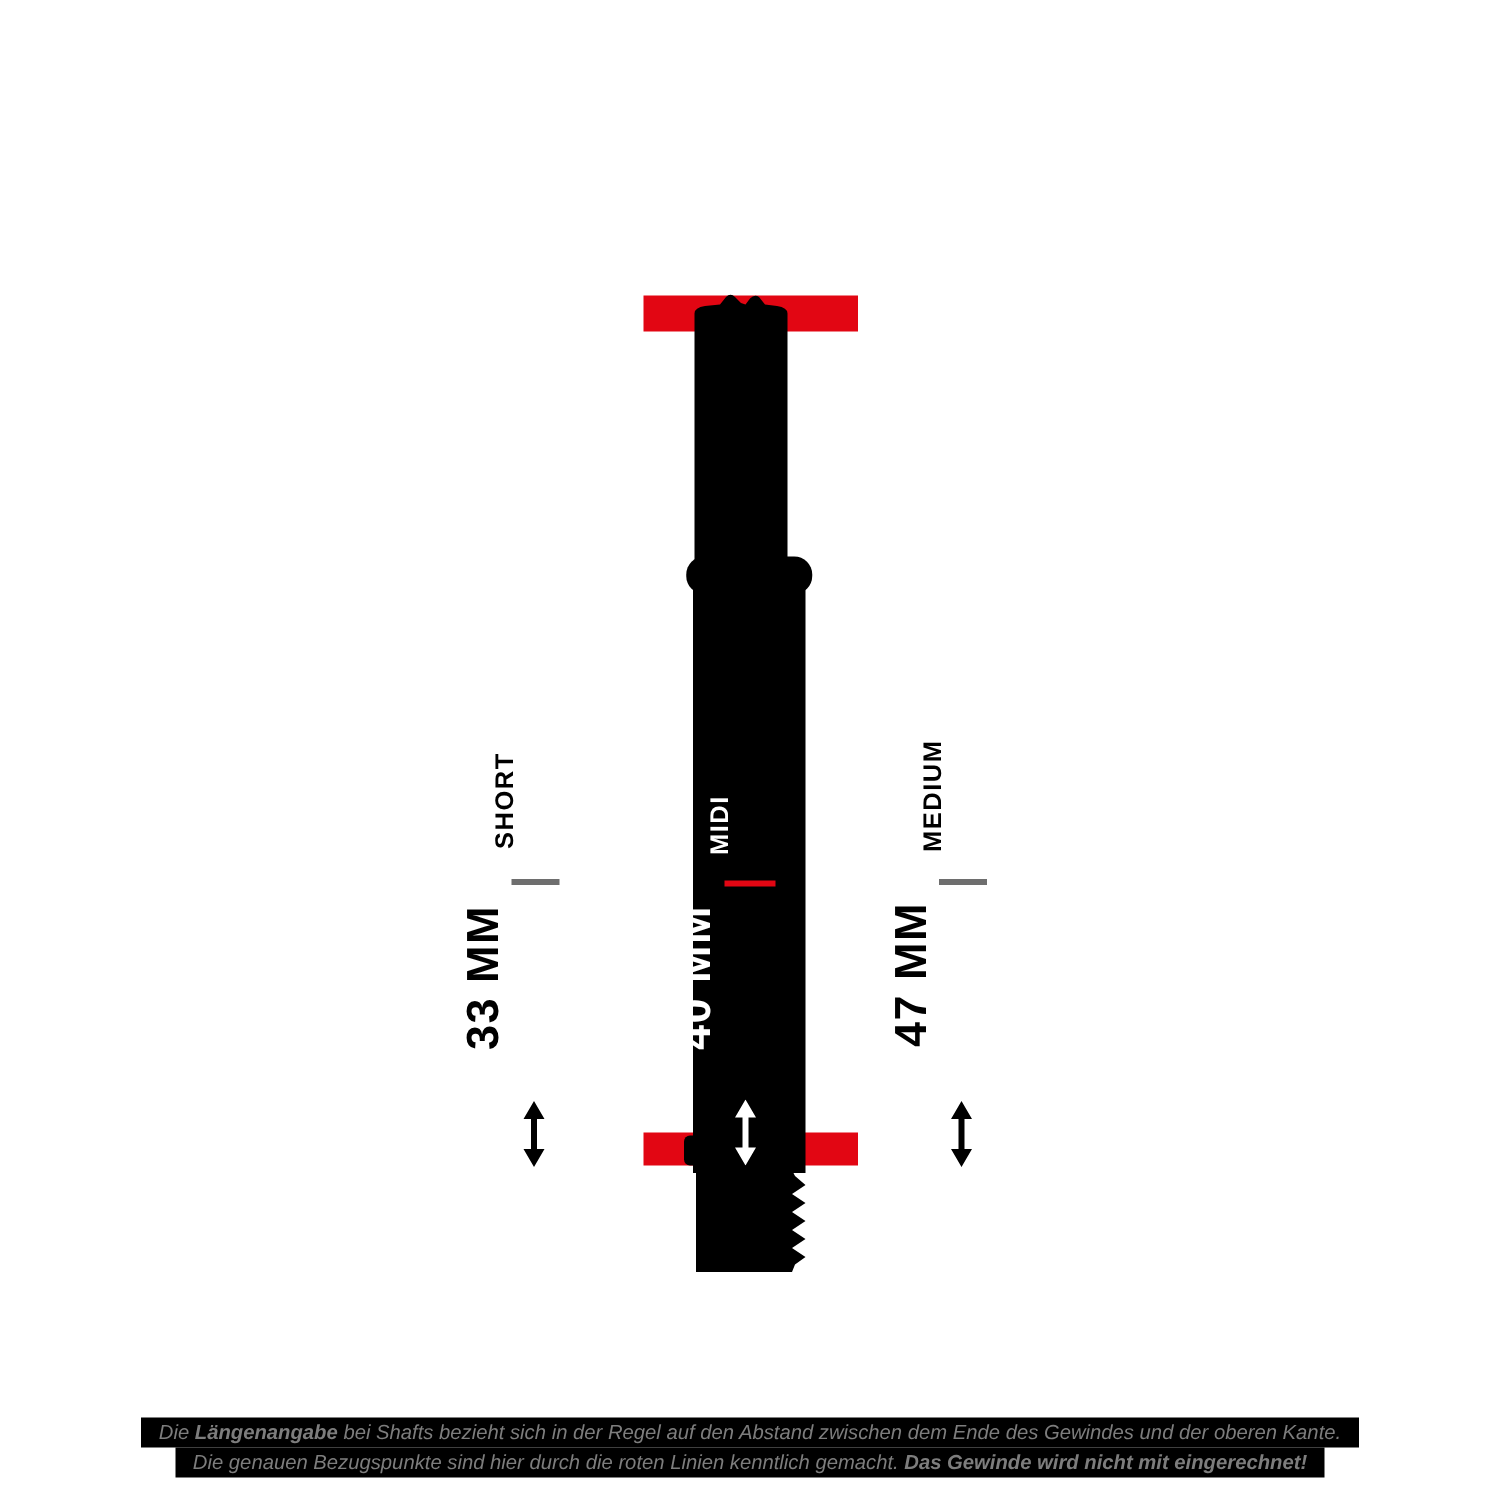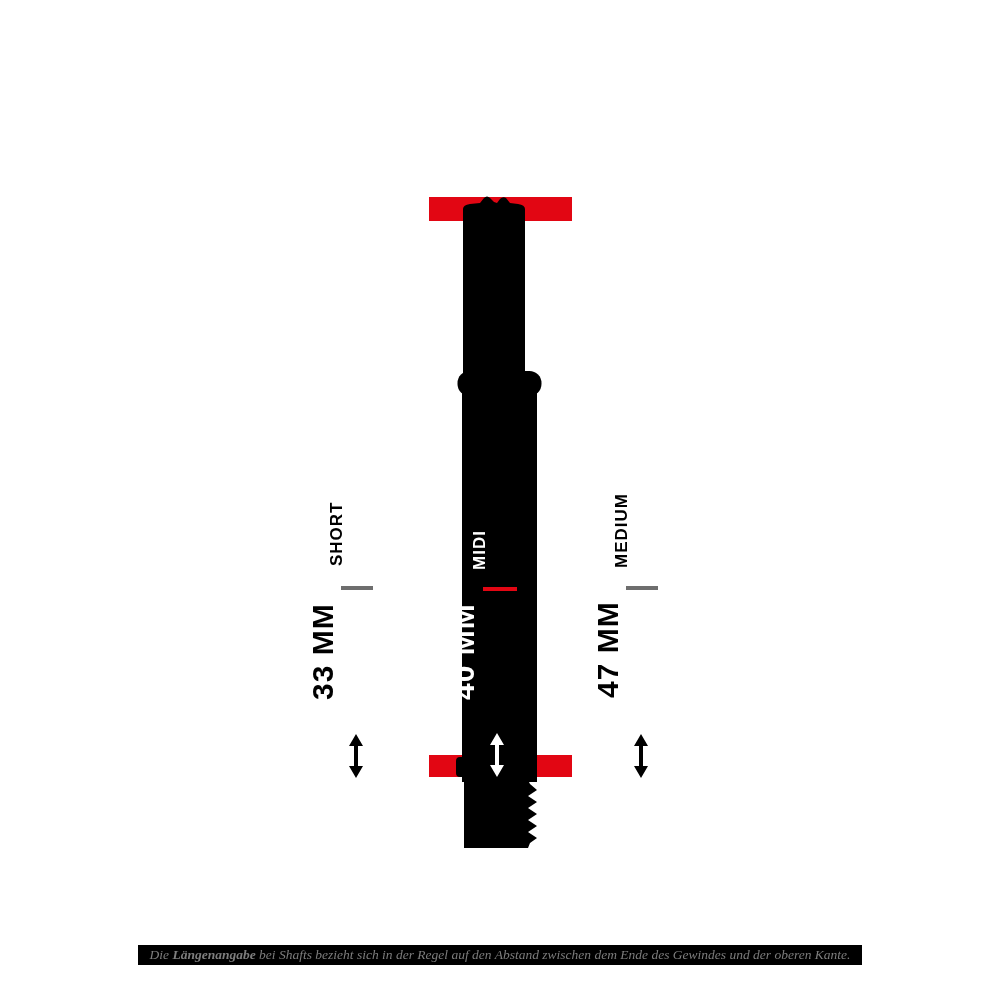--- a/index.html
+++ b/index.html
@@ -39,21 +39,21 @@
   #arrow-short{left:348px;top:734px;}
   #arrow-midi{left:489px;top:733px;}
   #arrow-medium{left:633px;top:734px;}
   #disclaimer{
     position:absolute;left:0;top:945px;width:1000px;z-index:4;
     display:flex;flex-direction:column;align-items:center;
   }
   .disc-line{
     background:var(--black);color:var(--text-gray);
     font-style:italic;font-size:13.5px;line-height:17px;
-    padding:1px 12px 2px 12px;white-space:nowrap;font-family:Liberation Serif, serif;
+    padding:1px 12px 2px 12px;white-space:nowrap;
   }
   .disc-line b{font-weight:700;}
 </style>
 </head>
 <body>
 
 <div id="canvas">
 
   <div id="topbar" class="refbar"></div>
   <div id="bottombar" class="refbar"></div>
@@ -91,15 +91,16 @@
   </svg>
   <svg id="arrow-midi" class="arrow white" viewBox="0 0 16 44">
     <path fill="currentColor" d="M8,0 L15,12 L10,12 L10,32 L15,32 L8,44 L1,32 L6,32 L6,12 L1,12 Z"></path>
   </svg>
   <svg id="arrow-medium" class="arrow" viewBox="0 0 16 44">
     <path fill="currentColor" d="M8,0 L15,12 L10,12 L10,32 L15,32 L8,44 L1,32 L6,32 L6,12 L1,12 Z"></path>
   </svg>
 
   <div id="disclaimer">
     <div class="disc-line"><span>Die </span><b>Längenangabe</b><span> bei Shafts bezieht sich in der Regel auf den Abstand zwischen dem Ende des Gewindes und der oberen Kante.</span></div>
+    <div class="disc-line"><span>Die genauen Bezugspunkte sind hier durch die roten Linien kenntlich gemacht. </span><b>Das Gewinde wird nicht mit eingerechnet!</b><span></span></div>
   </div>
 
 </div>
 
 </body></html>

